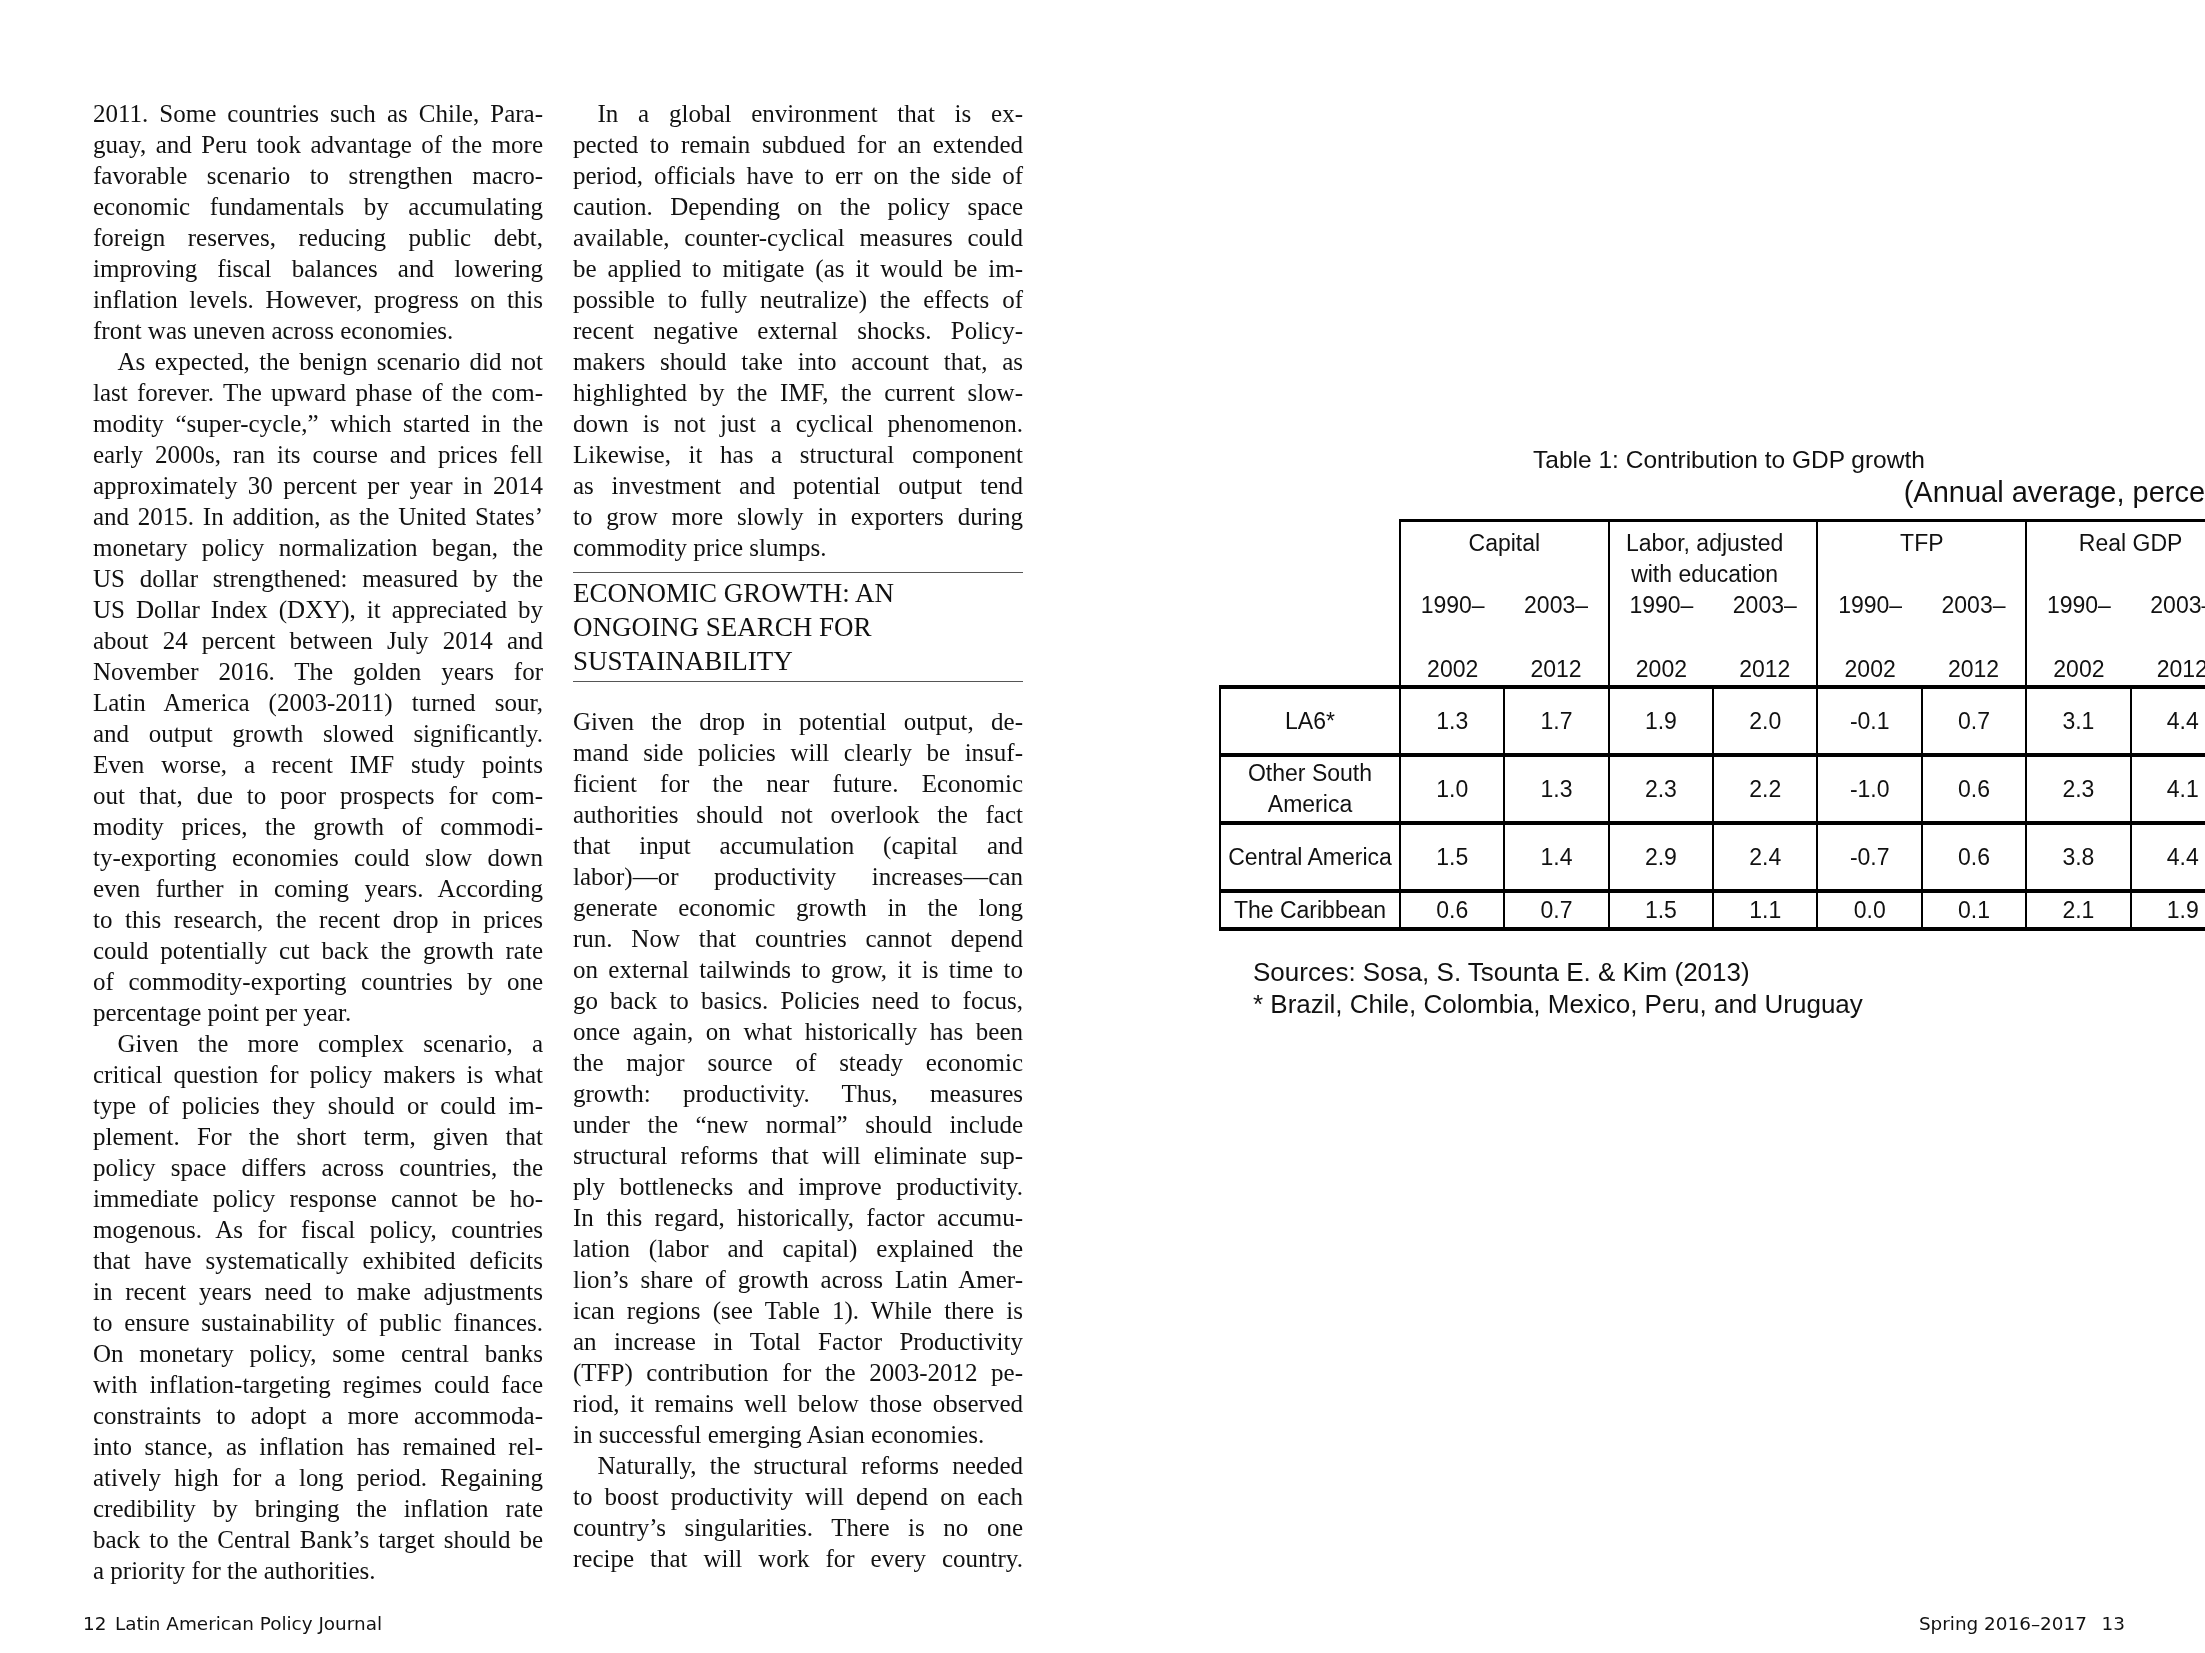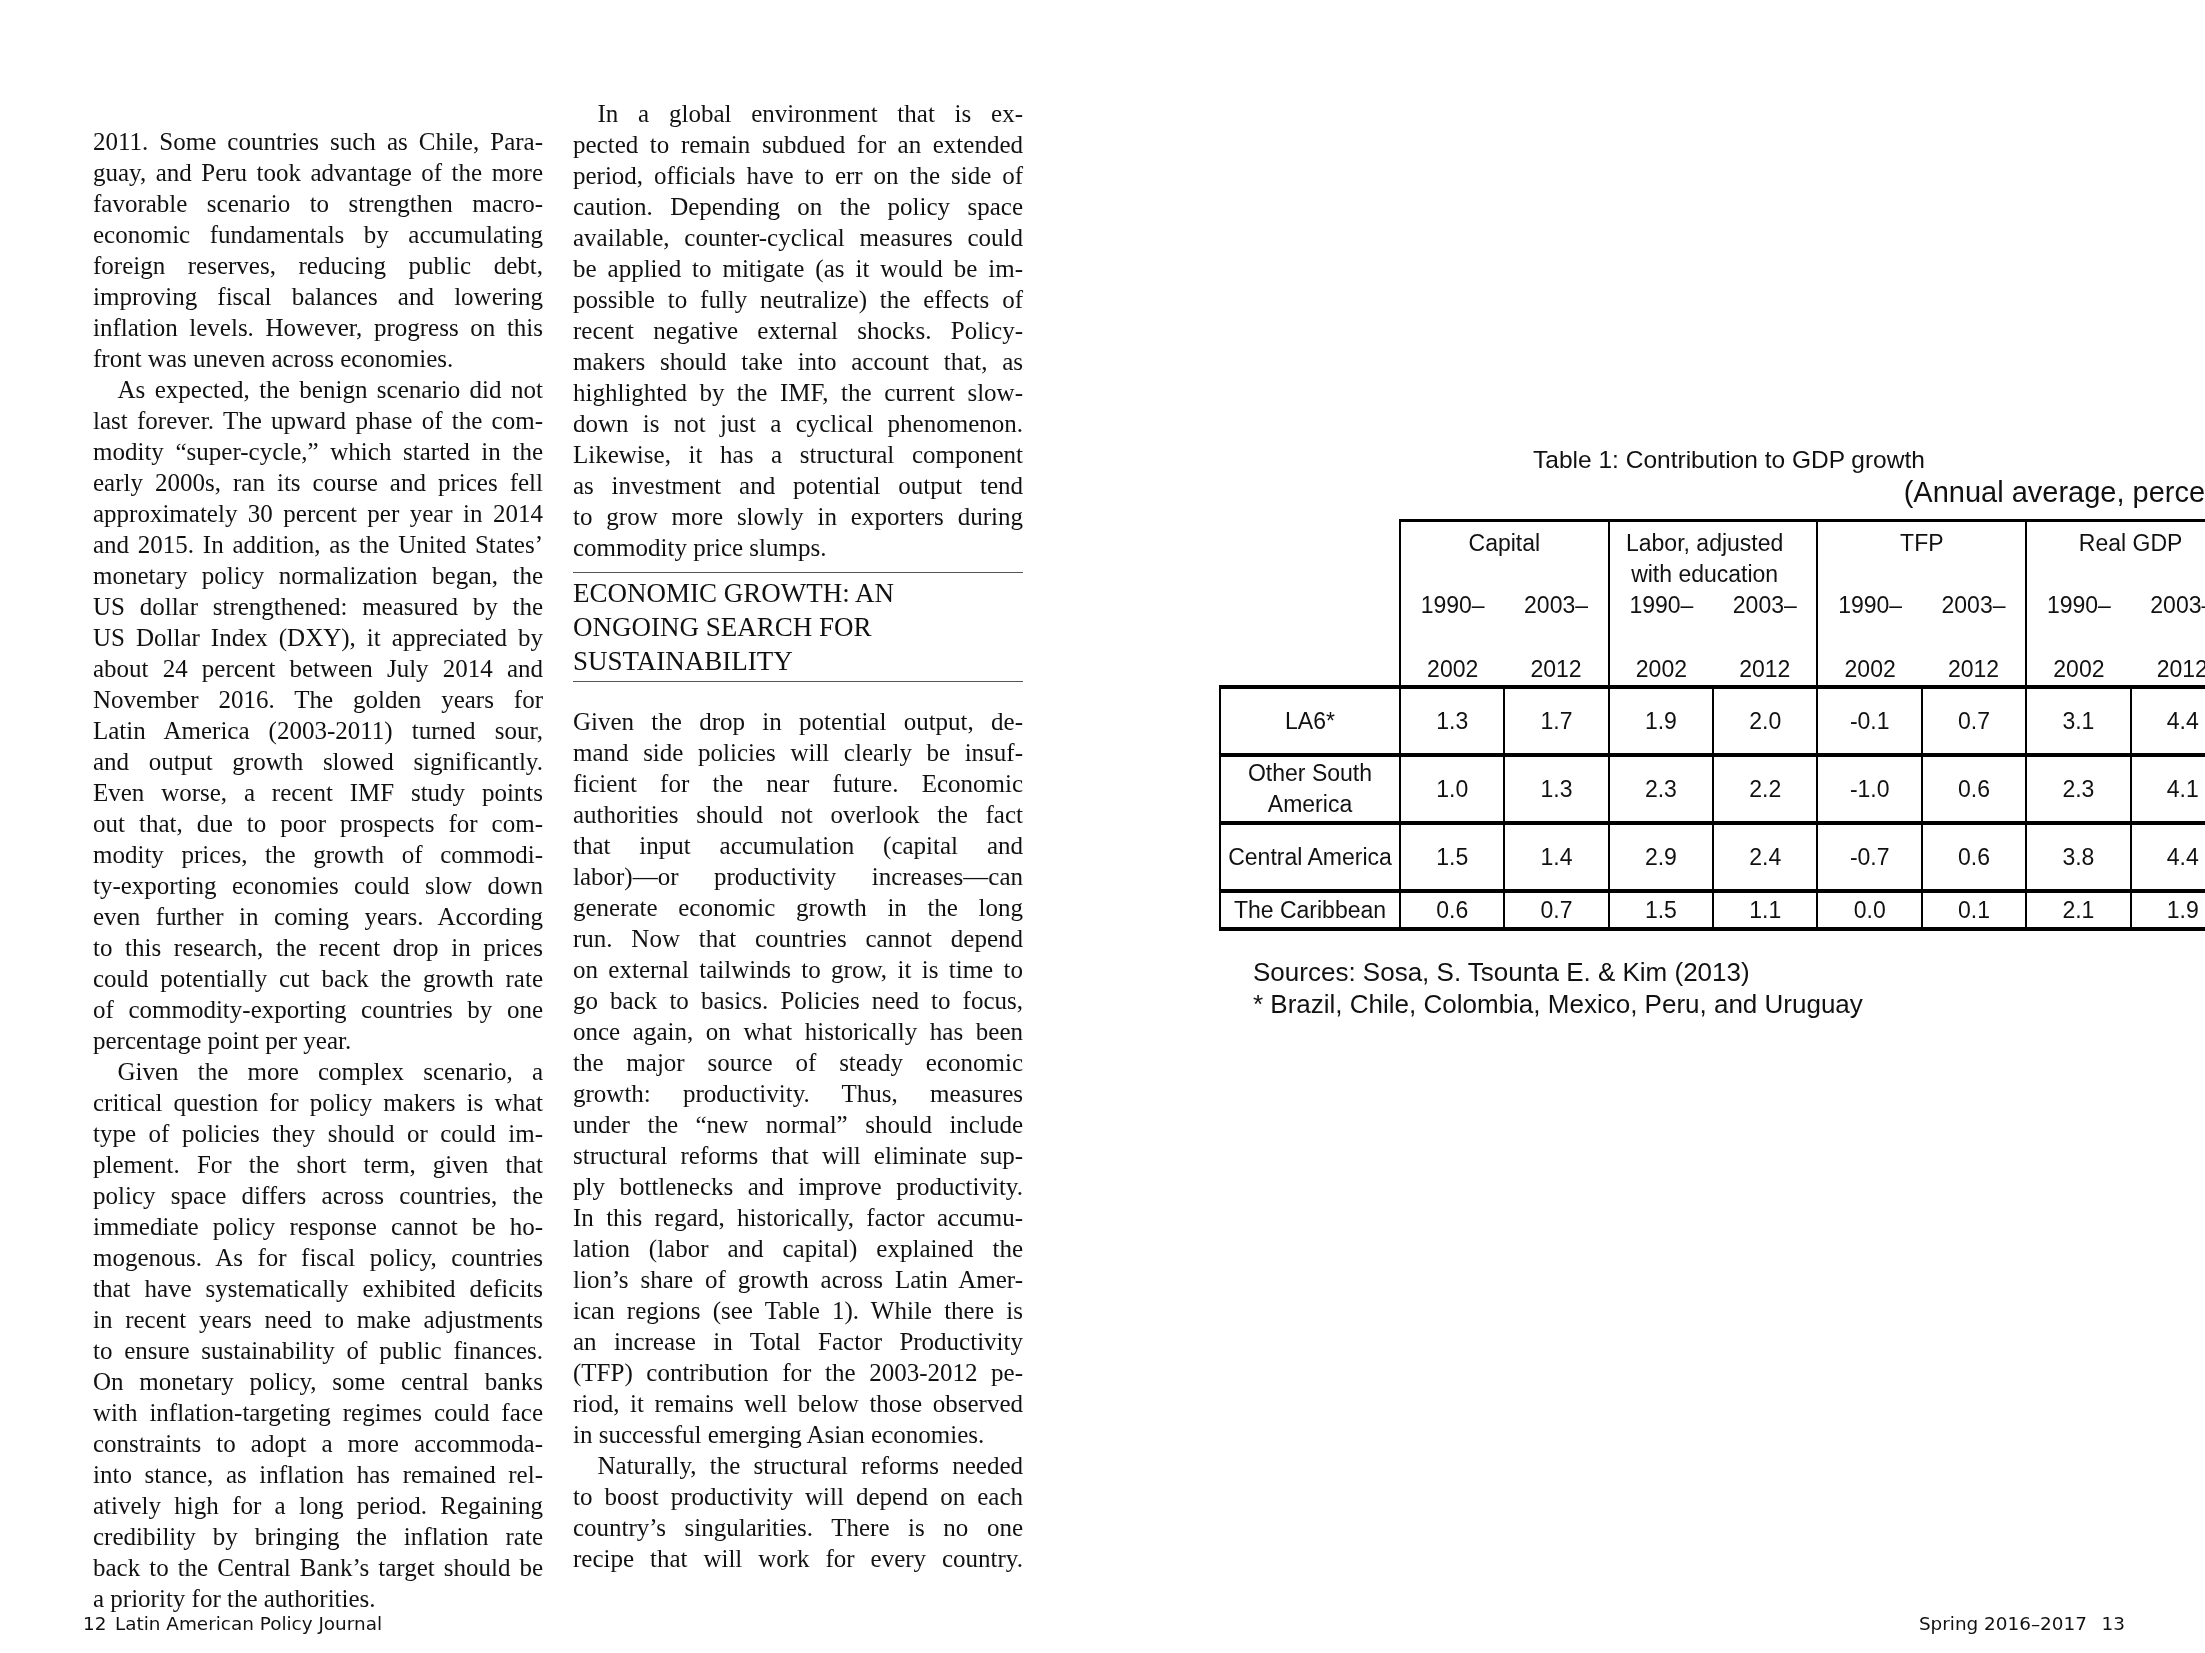--- a/index.html
+++ b/index.html
@@ -1,21 +1,21 @@
 <!DOCTYPE html>
 <html style="font-size:9.8px"><head>
 <meta charset="utf-8">
 <style>
   html, body { margin:0; padding:0; background:#ffffff; }
   body { width:2205px; height:1654px; position:relative; overflow:hidden; color:#111; }
   .col { position:absolute; top:98px; width:450px; font-family:"Liberation Serif", "DejaVu Serif", serif; font-size:25px; line-height:31px; }
   .col .line { display:block; text-align:justify; text-align-last:justify; white-space:nowrap; height:31px; overflow:visible; }
   .col .line.last { text-align-last:left; }
   .col .line.indent { text-indent:24.5px; }
-  #col-left { left:93px;margin-top:28px; }
+  #col-left { left:93px; }
   #col-mid { left:573px; }
   .section-rule { border-top:1.8px solid #555; margin:8.6px 0 0 0; }
   .section-heading { font-family:"Liberation Serif", serif; font-size:27px; line-height:34px; letter-spacing:0; padding-top:3.7px; padding-bottom:2.5px; }
   .section-heading .hl { display:block; white-space:nowrap; }
   .section-rule-bottom { border-top:1.8px solid #555; margin-bottom:24.5px; }
   #table-block { position:absolute; left:1219px; top:444px; width:1020px; font-family:Liberation Sans, sans-serif; }
   .tbl-title { text-align:center; font-size:24.5px; line-height:32px; margin-left:0; }
   .tbl-subtitle { text-align:right; font-size:29px; line-height:32px; }
   table.gdp { border-collapse:collapse; margin-top:11px; width:1017px; font-size:23px; }
   table.gdp td, table.gdp th { font-weight:normal; text-align:center; padding:0; }

